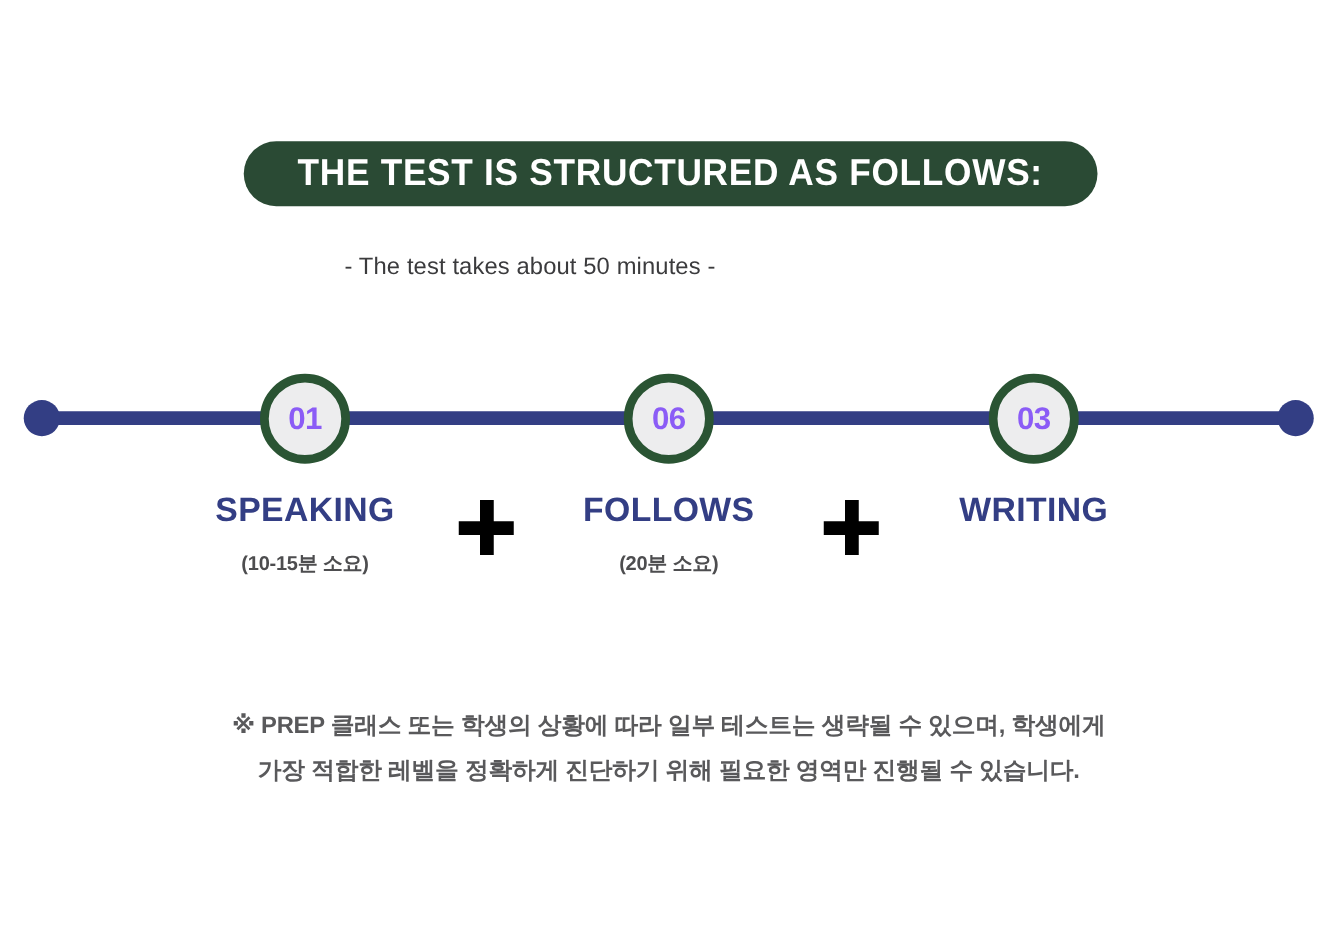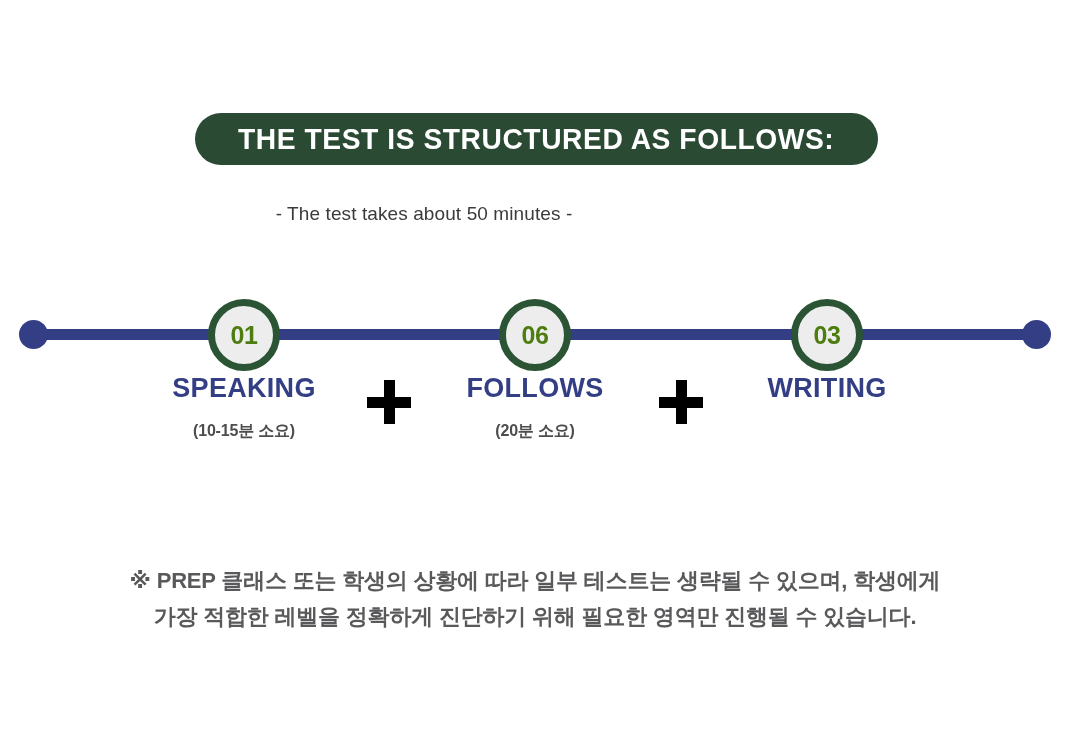--- a/index.html
+++ b/index.html
@@ -87,33 +87,33 @@
     height: 72px;
     border-radius: 50%;
     background: #ededee;
     border: 7px solid #2a5433;
     box-sizing: border-box;
     display: flex;
     align-items: center;
     justify-content: center;
   }
   .tl-node .node-num {
-    color: #4d7c0f;
+    color: #8b5cf6;
     font-size: 25px;
     font-weight: bold;
     letter-spacing: -0.5px;
     line-height: 1;
     font-family: "Liberation Sans", "DejaVu Sans", sans-serif;
   }
   .tl-node.n1 { left: 208px; }
   .tl-node.n2 { left: 499px; }
   .tl-node.n3 { left: 791px; }
 
   
-  .stages { position: absolute; left: 0; top: 375px; width: 1070px; height: 95px; }
+  .stages { position: absolute; left: 0; top: 395px; width: 1070px; height: 95px; }
 
   .stage {
     position: absolute;
     top: 0;
     width: 260px;
     text-align: center;
   }
   .stage.s1 { left: 114px; }
   .stage.s2 { left: 405px; }
   .stage.s3 { left: 697px; }
@@ -152,21 +152,21 @@
   .plus::after  { left: 16.5px; top: 0;    width: 11px; height: 44px; }
 
   
   .footnote {
     position: absolute;
     left: 0;
     top: 563px;
     width: 1070px;
     text-align: center;
     color: #59595b;
-    font-size: 22px;
+    font-size: 19px;
     font-weight: bold;
     line-height: 36px;
     letter-spacing: -0.2px;
     font-family: "Liberation Sans", "DejaVu Sans", sans-serif;
   }
   .footnote .fn-line { display: block; }
 </style>
 </head>
 <body>
 

